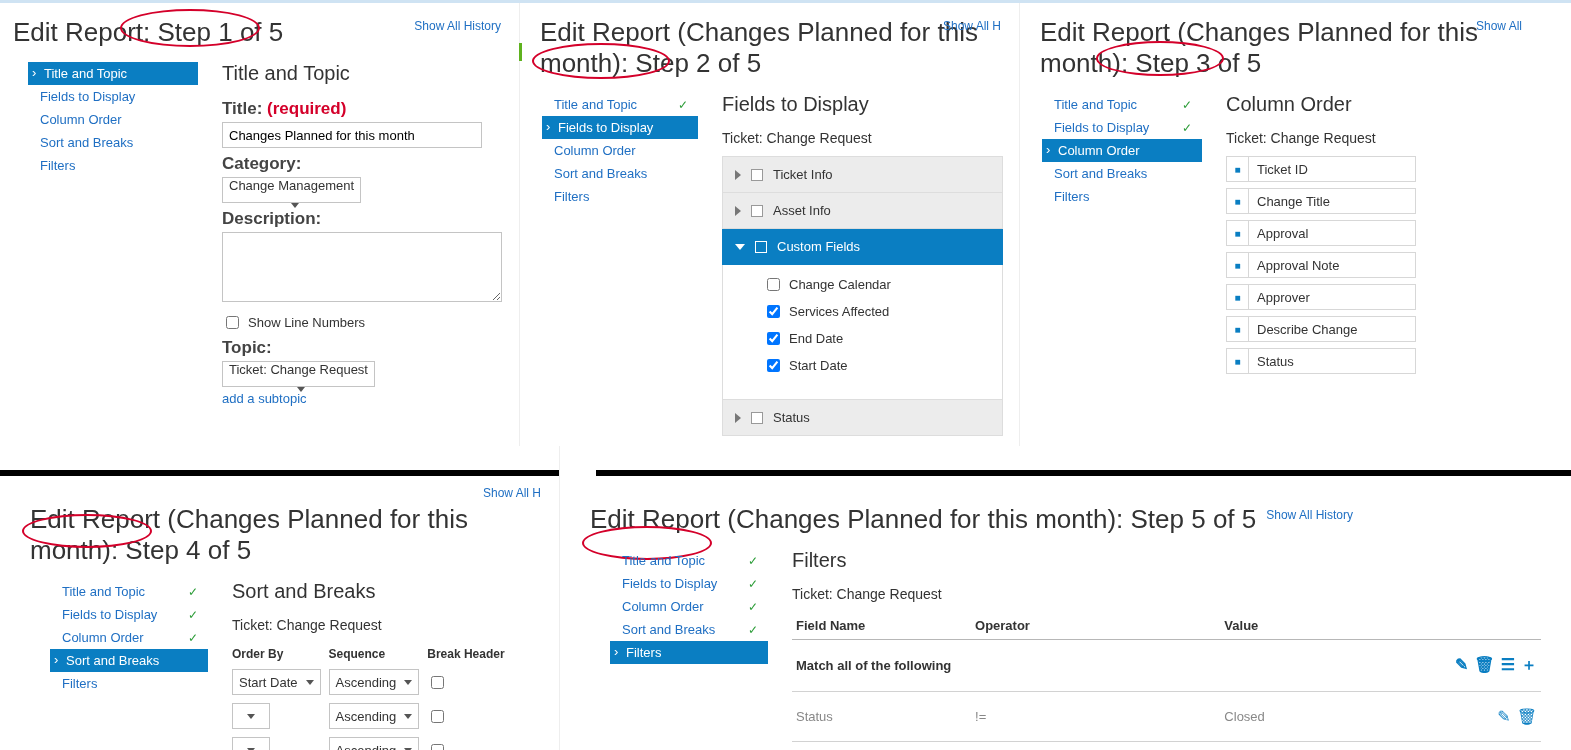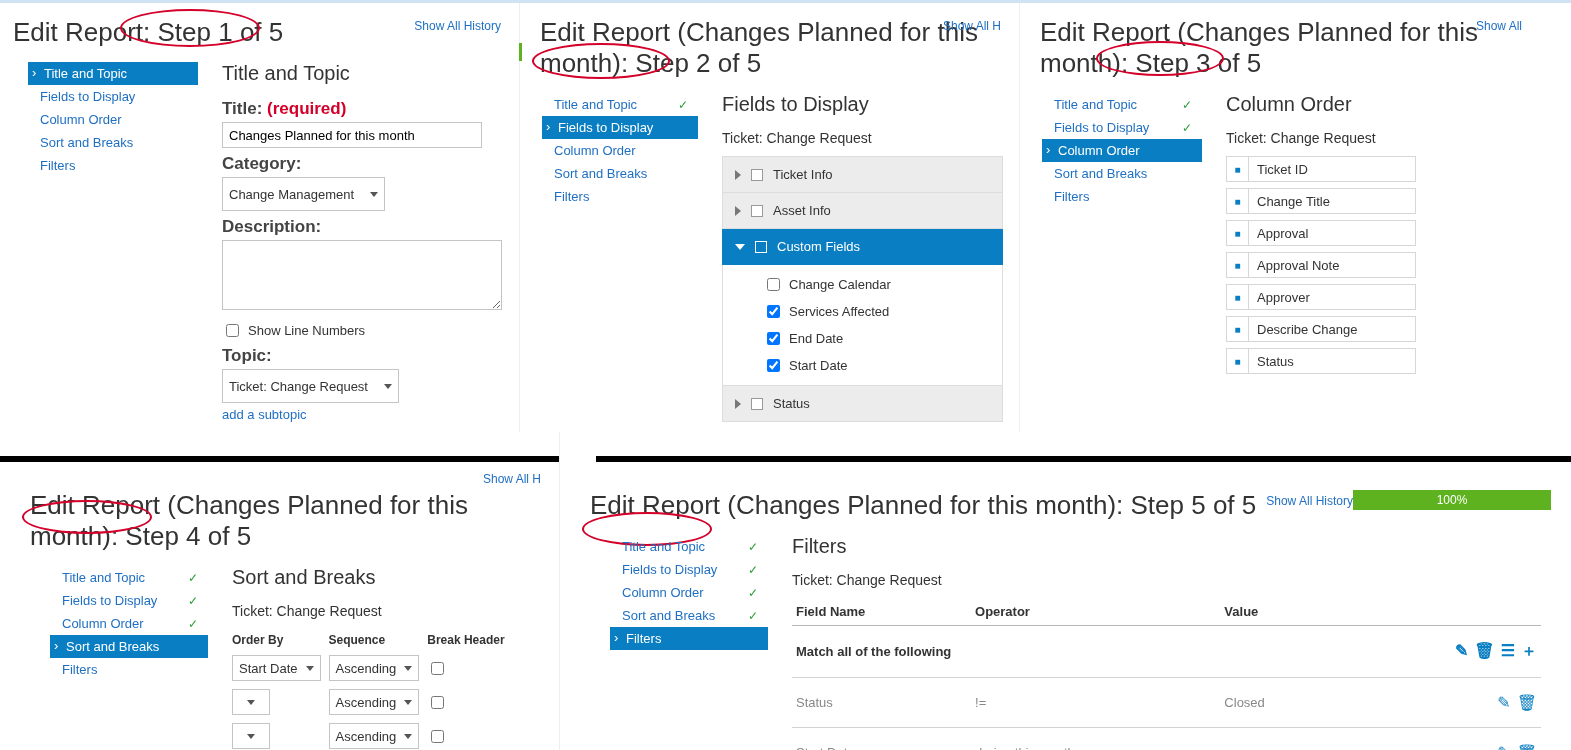--- a/index.html
+++ b/index.html
@@ -70,38 +70,38 @@
     font-size: 20px;
     margin: 0 0 14px 0;
   }
   .lbl { font-size:17px; color:#444; font-weight:600; display:block; margin:6px 0 3px;}
   .req { color:#d4002a;}
   input[type=text], textarea, .select {
     border:1px solid #c4c4c4; font: inherit; padding:4px 6px; background:#fff;
   }
   input[type=text]{ width: 260px; height:26px;}
   textarea{ width: 280px; height:70px; resize: both;}
-  .select { display:inline-flex; align-items:center; gap:10px; height:26px; cursor:pointer; padding:16px 6px;}
+  .select { display:inline-flex; align-items:center; gap:10px; height:26px; cursor:pointer; padding:0 6px;flex-direction:column;}
   .select .caret{ width:0;height:0;border-left:4px solid transparent;border-right:4px solid transparent;border-top:5px solid #555; margin-left:6px;}
   .link { color:#1f6fc3; cursor:pointer;}
   .chk { display:flex; align-items:center; gap:6px; margin:8px 0 6px;}
   .sub { font-size:14px; color:#333; margin: 6px 0 10px;}
   
   .acc-item{
     background:#ececec; color:#333; border:1px solid #ddd; border-top:none;
     display:flex; align-items:center; gap:10px; padding:10px 12px;
     cursor:pointer;
   }
   .acc-item:first-child{ border-top:1px solid #ddd;}
   .acc-item.open{ background:#0a7ec2; color:#fff; border-color:#0a7ec2;}
   .acc-caret{ width:0;height:0;border-top:5px solid transparent;border-bottom:5px solid transparent;border-left:6px solid #777;}
   .acc-item.open .acc-caret{ width:0;height:0;border-left:5px solid transparent;border-right:5px solid transparent;border-top:6px solid #fff; border-bottom:none;}
   .acc-ck{ width:12px;height:12px;border:1px solid #999; background:#fff;}
   .acc-item.open .acc-ck{ border-color:#fff; background:transparent;}
-  .acc-body{ border:1px solid #ddd; border-top:none; padding:6px 0 6px 40px;}
+  .acc-body{ border:1px solid #ddd; border-top:none; padding:6px 0 20px 40px;}
   .acc-body .row-chk{ display:flex; align-items:center; gap:6px; padding:4px 0; font-size:13px;}
   
   .col-order{ width:190px;}
   .co-item{ display:flex; border:1px solid #d7d7d7; margin-bottom:6px; height:26px; align-items:center;}
   .co-handle{ width:22px; height:100%; border-right:1px solid #d7d7d7; color:#0a7ec2; text-align:center; font-size:10px; line-height:26px;}
   .co-label{ padding:0 8px; font-size:13px; color:#333;}
   
   .sort-tbl { border-collapse: collapse;}
   .sort-tbl th{ font-size:12px; text-align:left; padding:4px 8px 4px 0; font-weight:600;}
   .sort-tbl td{ padding:4px 8px 4px 0;}
@@ -388,23 +388,20 @@
   </div>
 
   <div class="col col5">
     <div class="sep-partial" style="margin-left:36px;"></div>
     <div style="display:flex; align-items:flex-start;">
       <div style="flex:0 0 auto; position:relative;">
         <h1 class="page-title" style="margin-left:30px;">Edit Report (Changes Planned for this month): Step 5 of 5</h1>
         <div class="circle" style="left:22px; top:36px; width:130px; height:34px;"></div>
       </div>
       <span class="link" style="margin:18px 0 0 10px; font-size:12px;">Show All History</span>
-      <div style="flex:1;">
-          <div class="progress">100%</div>
-        </div>
     </div>
 
     <div class="body-area" style="padding-left:50px;">
       <div class="sidenav" style="width:158px;">
         <div class="item">
             <span>Title and Topic</span>
             <span class="check">✓</span>
           </div>
         <div class="item">
             <span>Fields to Display</span>

